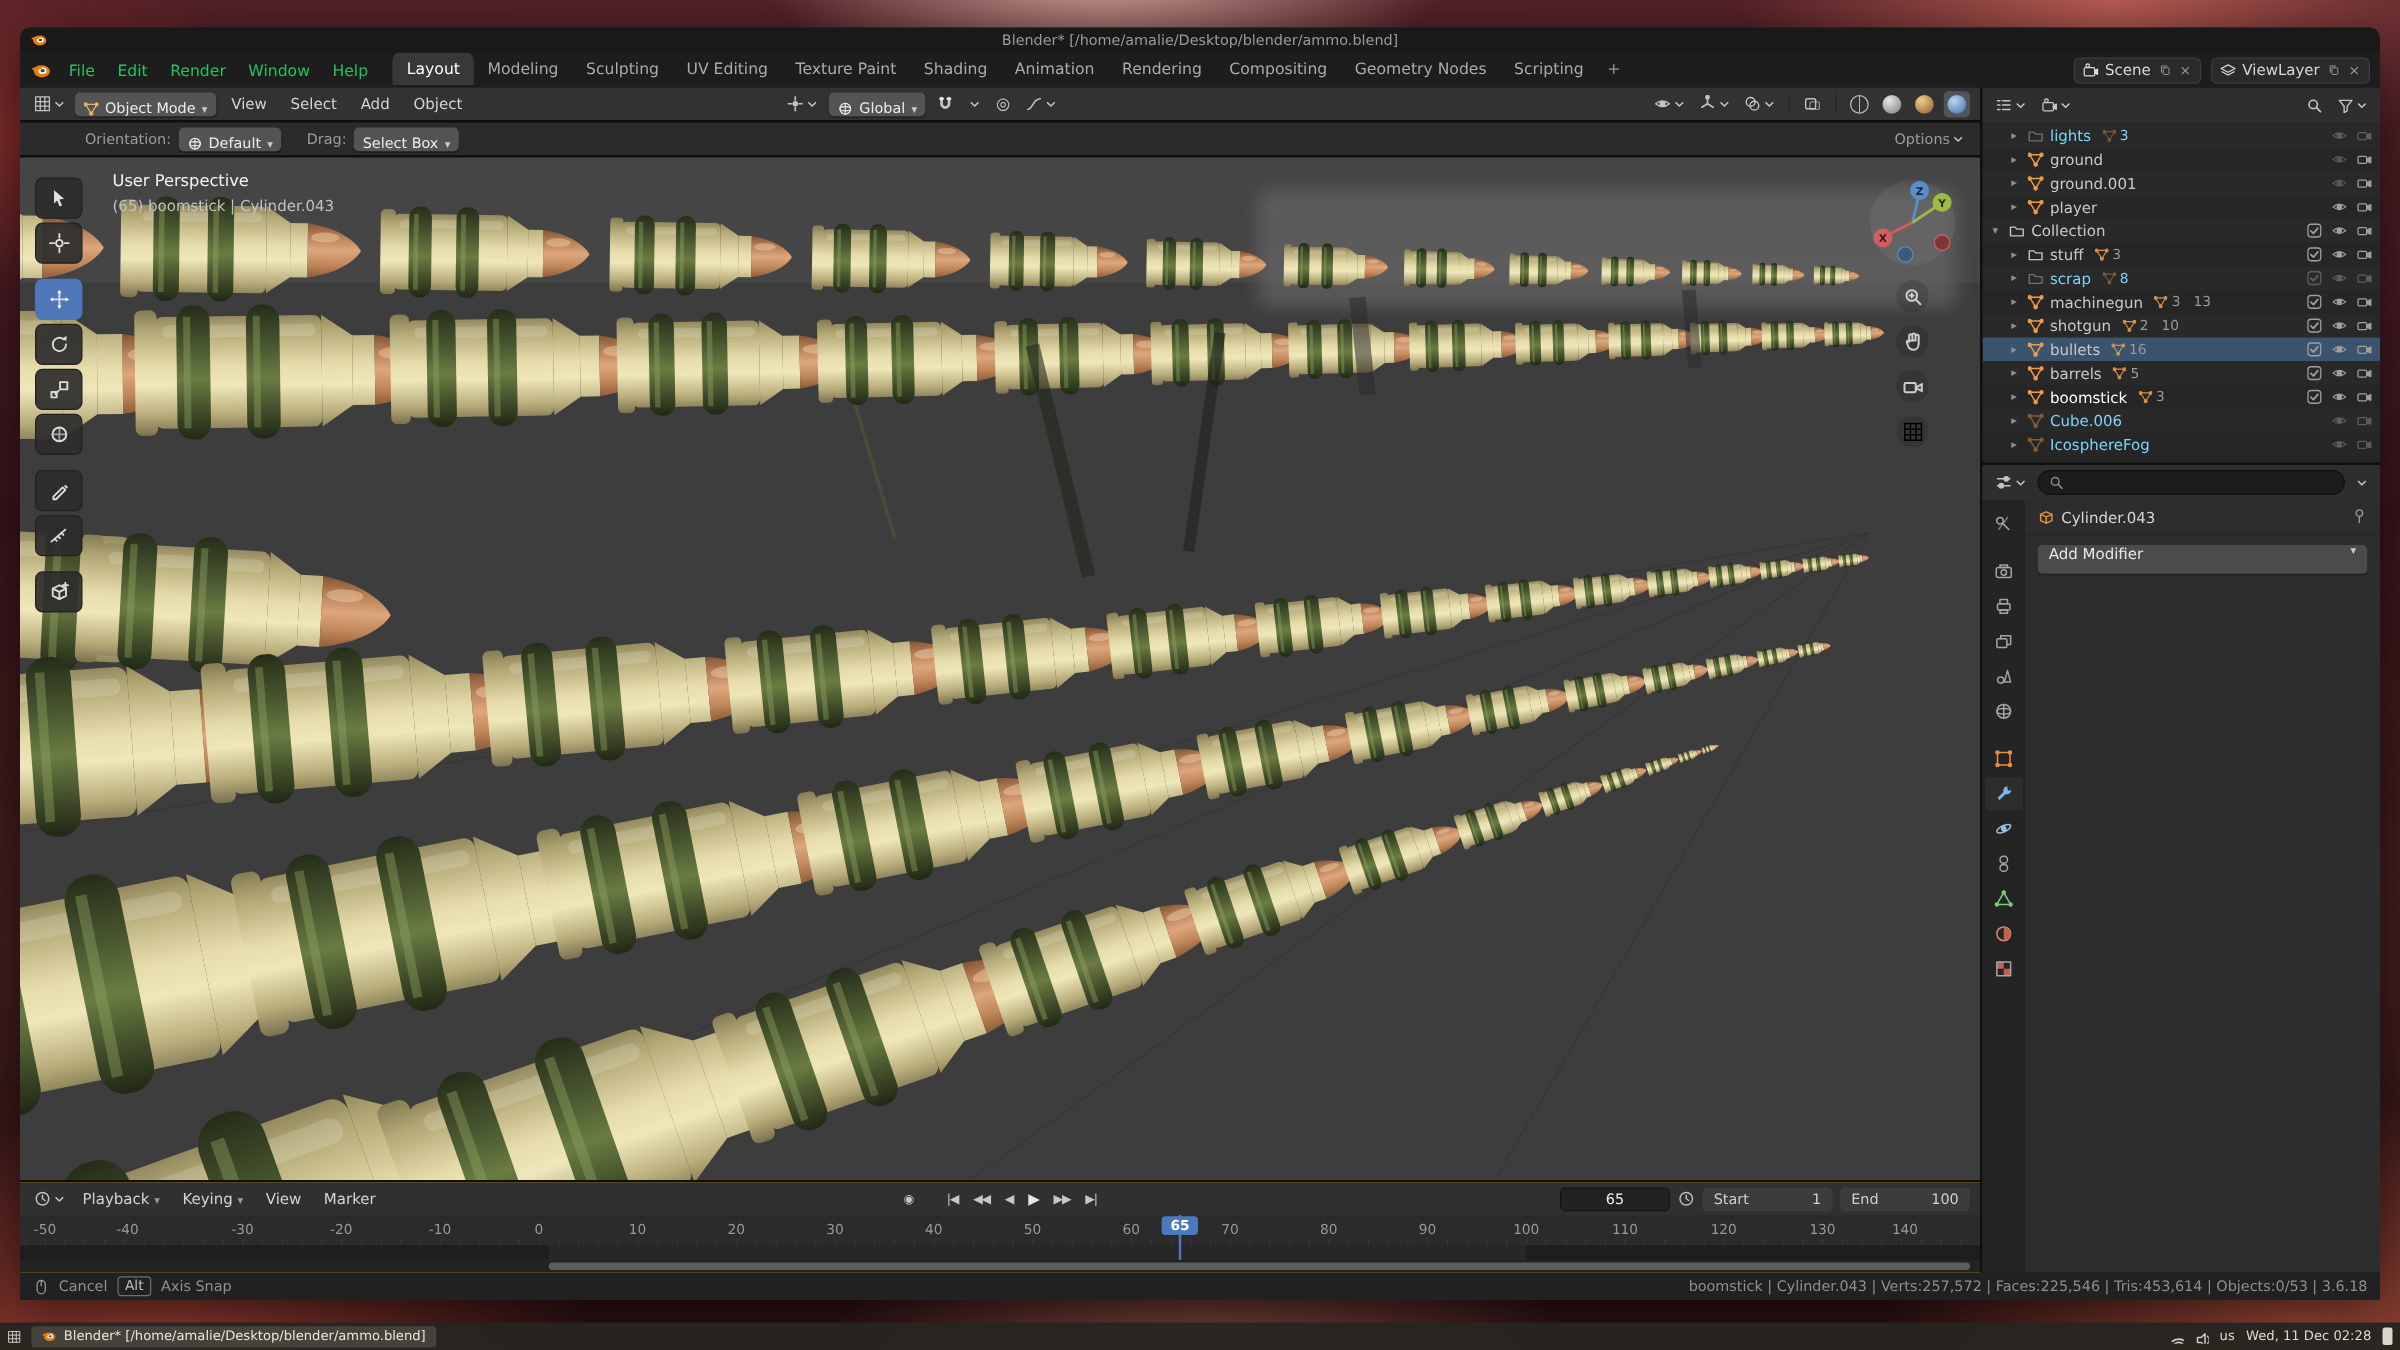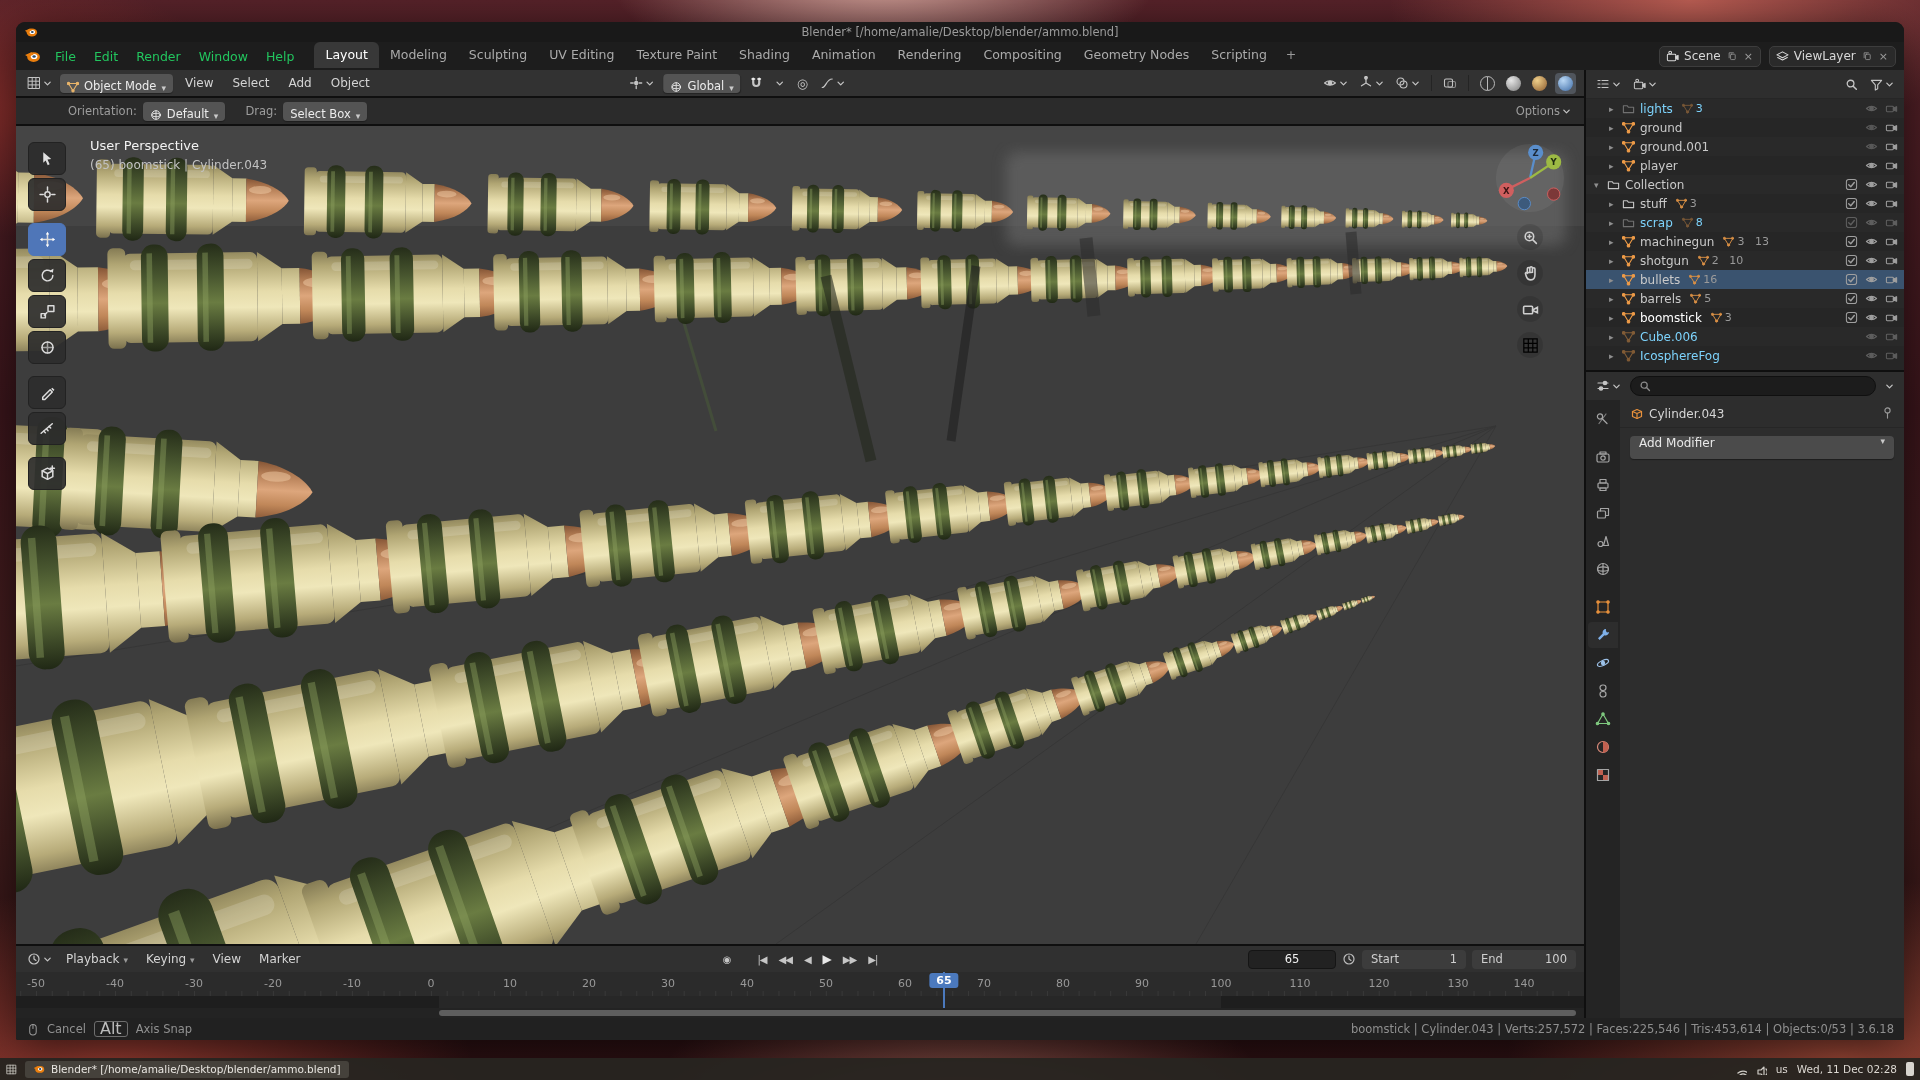--- a/index.html
+++ b/index.html
@@ -114,21 +114,21 @@
  background-position:20px bottom;background-size:15.8px 5px;background-repeat:repeat-x}
 .tick{position:absolute;top:5px;transform:translateX(-50%);font-size:11px;color:#989898}
 .tl-region{height:12px;background:#272727;position:relative}
 .rng-dark{position:absolute;top:0;bottom:0;background:rgba(0,0,0,.22)}
 .tl-scroll{height:10px;position:relative;background:#232323}
 .tl-thumb{position:absolute;top:2px;height:6px;left:423px;right:8px;background:#5e5e5e;border-radius:3px}
 .playhead{position:absolute;left:928px;top:0;bottom:0;width:2px;background:#4b79bd;transform:translateX(-1px)}
 .ph-badge{position:absolute;left:928px;top:1px;transform:translateX(-50%);background:#4b79bd;color:#fff;font-size:11px;font-weight:bold;border-radius:3px;padding:1px 7px}
 
 .statusbar{height:22px;background:#212121;display:flex;align-items:center;padding:0 10px;gap:8px;font-size:11.5px;color:#919191;flex:none}
-.keycap{border:1px solid #6e6e6e;border-radius:3px;padding:0 5px;font-size:16px;color:#bdbdbd;line-height:14px}
+.keycap{border:1px solid #6e6e6e;border-radius:3px;padding:0 5px;font-size:11px;color:#bdbdbd;line-height:14px}
 .sb-right{margin-left:auto;color:#8f8f8f}
 
 .os-taskbar{position:absolute;left:0;right:0;bottom:0;height:22px;background:rgba(40,36,32,.96);display:flex;align-items:center;padding:0 6px;gap:8px;z-index:5}
 .tk-btn{display:flex;align-items:center;gap:6px;background:#45413b;border-radius:3px;height:17px;padding:0 8px;font-size:10.5px;color:#e8e5e0;max-width:420px;white-space:nowrap;overflow:hidden}
 .tk-right{margin-left:auto;display:flex;align-items:center;gap:9px;font-size:10.5px;color:#ddd9d3}
 .trayic{width:11px;height:11px;color:#cfccc6}
 </style>
 </head>
 <body>
 
@@ -700,21 +700,21 @@
               </span>
               <span class="pairfield">
                 <span>End</span>
                 <span>100</span>
               </span>
             </div>
           </div>
           <div class="tl-body">
             <div class="tl-ruler">
               <span class="tick" style="left:20px">-50</span>
-              <span class="tick" style="left:99px">-40</span>
+              <span class="tick" style="left:86px">-40</span>
               <span class="tick" style="left:178px">-30</span>
               <span class="tick" style="left:257px">-20</span>
               <span class="tick" style="left:336px">-10</span>
               <span class="tick" style="left:415px">0</span>
               <span class="tick" style="left:494px">10</span>
               <span class="tick" style="left:573px">20</span>
               <span class="tick" style="left:652px">30</span>
               <span class="tick" style="left:731px">40</span>
               <span class="tick" style="left:810px">50</span>
               <span class="tick" style="left:889px">60</span>

